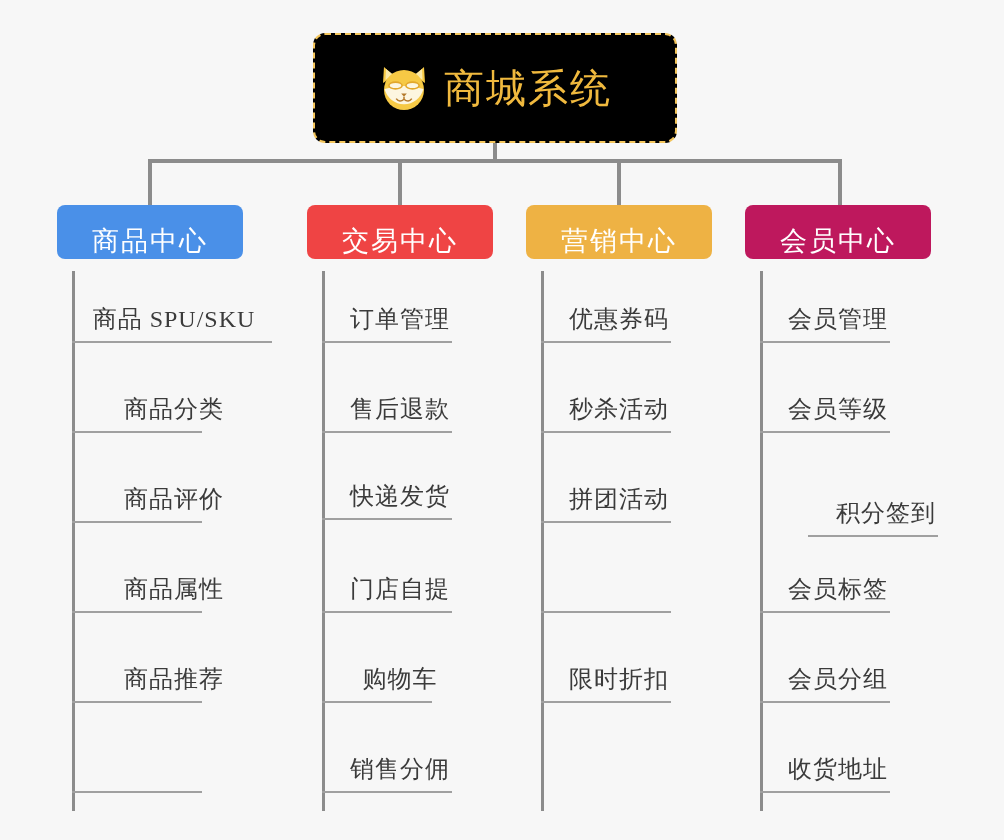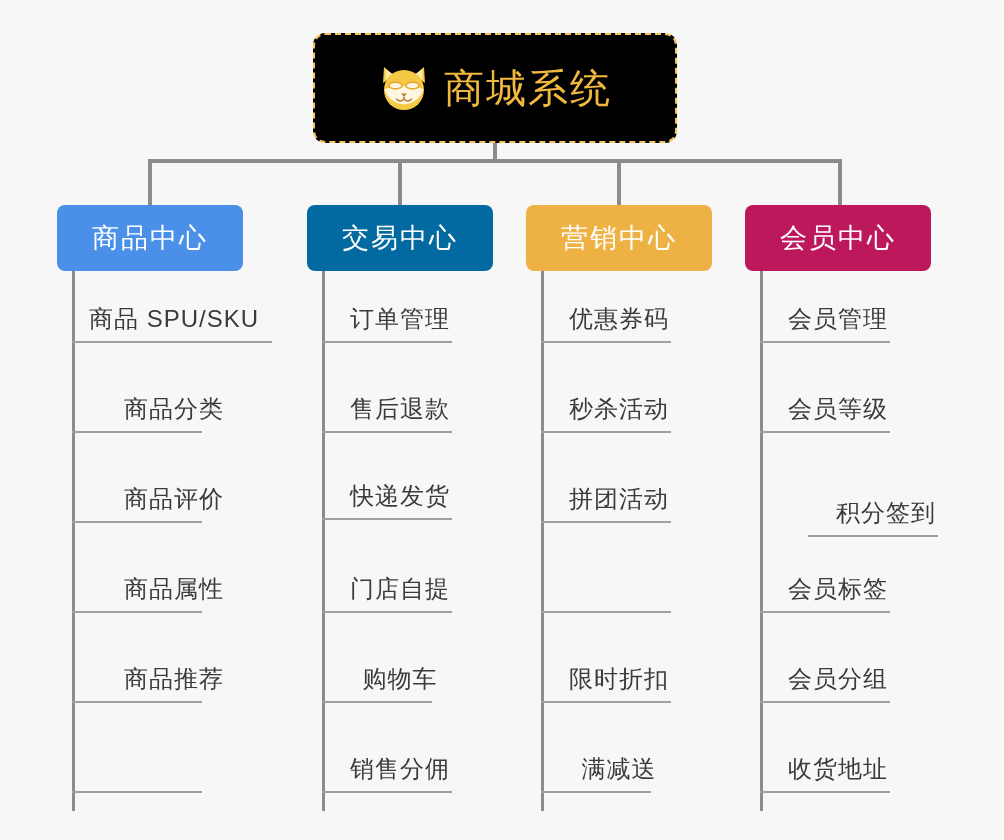--- a/index.html
+++ b/index.html
@@ -35,24 +35,24 @@
   .shiba{width:52px;height:50px;display:block;flex:none;}
 
   
   .conn{position:absolute;background:#8c8c8c;}
   .conn-v{width:4px;}
   .conn-h{height:4px;}
 
   
   .cat-box{
     position:absolute;
-    height:66px;
+    height:54px;
     border-radius:8px;
     box-sizing:border-box;
-    display:flex;align-items:center;justify-content:center;
+    display:flex;align-items:flex-end;justify-content:center;
     color:#ffffff;
     font-size:27px;
     letter-spacing:2px;
     white-space:nowrap;
   }
 
   
   .leaf-col{position:absolute;}
   .leaf-spine{
     position:absolute;
@@ -61,20 +61,21 @@
     background:#8c8c8c;
   }
   .leaf-item{
     position:absolute;
     left:0;
     height:72px;
     box-sizing:border-box;
     display:flex;
     align-items:flex-end;
     justify-content:center;
+    font-family:Liberation Serif, serif;
   }
   .leaf-underline{
     position:absolute;
     left:0;bottom:0;
     height:2px;
     background:#a0a0a0;
   }
   .leaf-label{
     position:relative;
     font-size:24px;
@@ -111,21 +112,21 @@
   <div class="conn conn-h" style="left:148px;top:159px;width:694px;"></div>
 
   <div class="conn conn-v" style="left:148px;top:159px;height:46px;"></div>
   <div class="conn conn-v" style="left:398px;top:159px;height:46px;"></div>
   <div class="conn conn-v" style="left:617px;top:159px;height:46px;"></div>
   <div class="conn conn-v" style="left:838px;top:159px;height:46px;"></div>
 
   <div class="cat-box" style="left:57px;top:205px;width:186px;background:#4a90e8;">
     <span>商品中心</span>
   </div>
-  <div class="cat-box" style="left:307px;top:205px;width:186px;background:#0369a1;">
+  <div class="cat-box" style="left:307px;top:205px;width:186px;background:#ef4444;">
     <span>交易中心</span>
   </div>
   <div class="cat-box" style="left:526px;top:205px;width:186px;background:#eeb244;">
     <span>营销中心</span>
   </div>
   <div class="cat-box" style="left:745px;top:205px;width:186px;background:#be185d;">
     <span>会员中心</span>
   </div>
 
   <div class="leaf-col" style="left:72px;top:271px;width:240px;height:550px;">
@@ -195,24 +196,20 @@
         <span class="leaf-label">拼团活动</span>
         <div class="leaf-underline" style="width: 130px;"></div>
       </div>
       <div class="leaf-item" style="top: 270px; width: 156px;">
         <div class="leaf-underline" style="width: 130px;"></div>
       </div>
       <div class="leaf-item" style="top: 360px; width: 156px;">
         <span class="leaf-label">限时折扣</span>
         <div class="leaf-underline" style="width: 130px;"></div>
       </div>
-      <div class="leaf-item" style="top: 450px; width: 156px;">
-        <span class="leaf-label">满减送</span>
-        <div class="leaf-underline" style="width: 110px;"></div>
-      </div>
     </div>
   <div class="leaf-col" style="left:760px;top:271px;width:200px;height:550px;">
       <div class="leaf-spine" style="height: 540px;"></div>
       <div class="leaf-item" style="top: 0px; width: 156px;">
         <span class="leaf-label">会员管理</span>
         <div class="leaf-underline" style="width: 130px;"></div>
       </div>
       <div class="leaf-item" style="top: 90px; width: 156px;">
         <span class="leaf-label">会员等级</span>
         <div class="leaf-underline" style="width: 130px;"></div>

